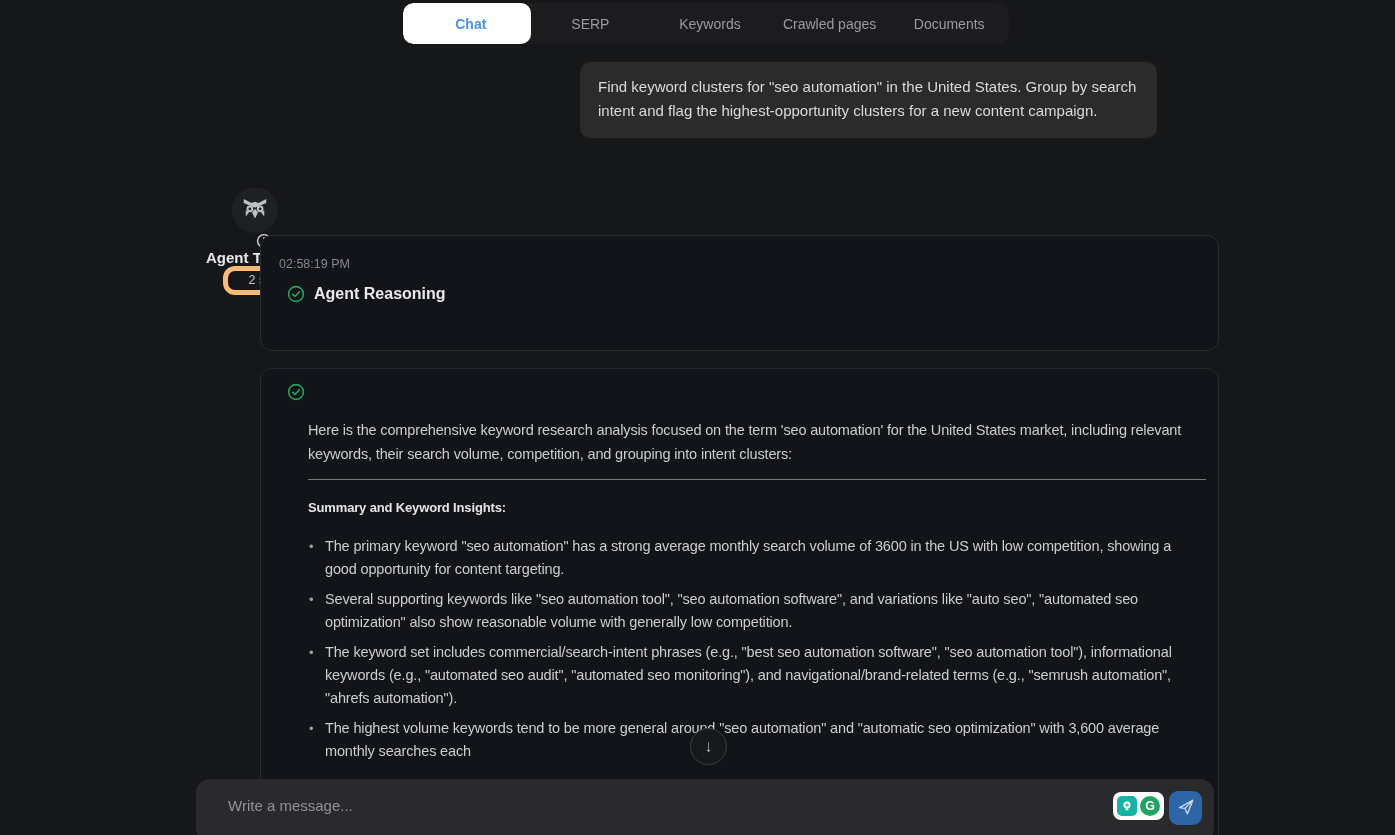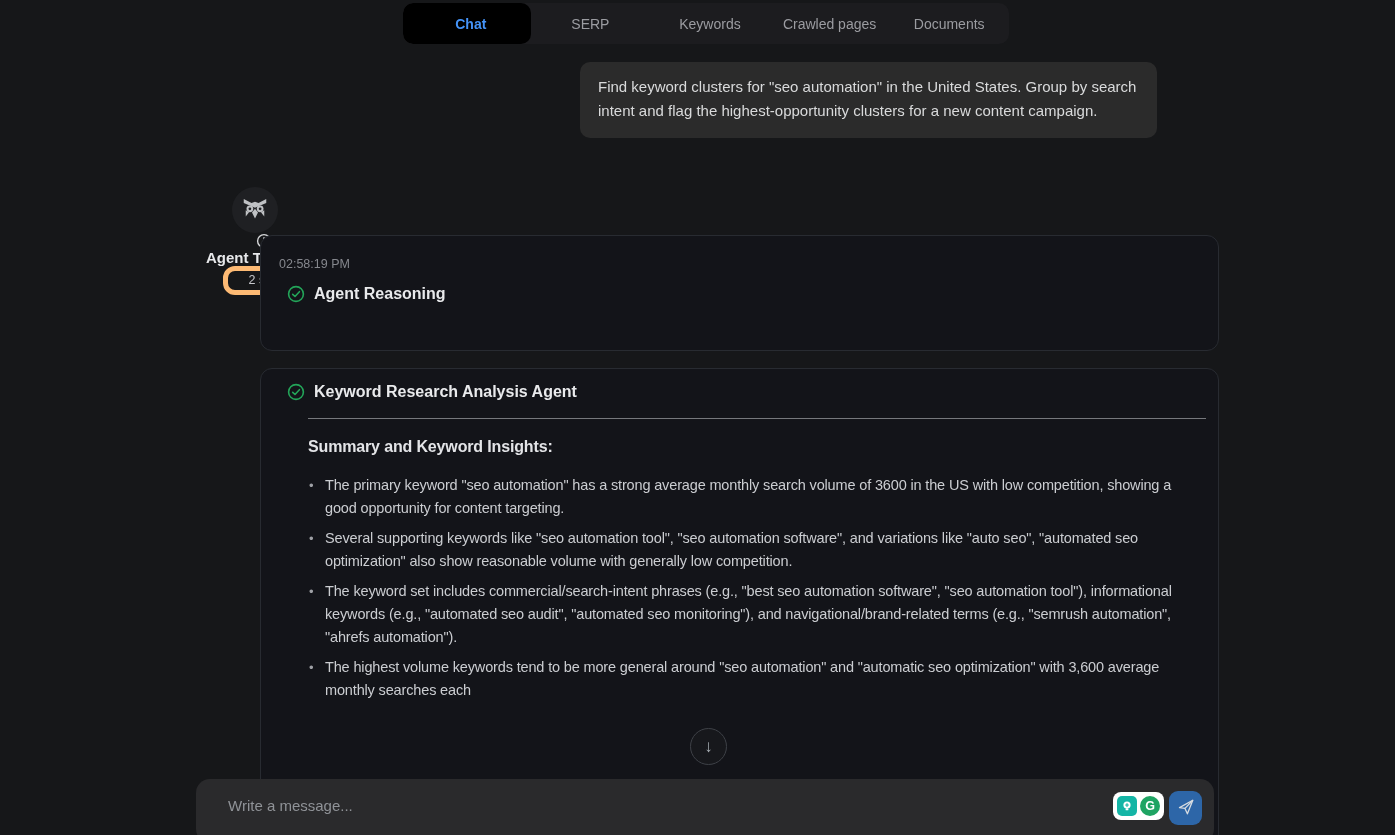--- a/index.html
+++ b/index.html
@@ -13,21 +13,21 @@
 
   
   .tabbar {
     position:absolute; left:403px; top:3px; width:606px; height:41px;
     background:#1c1c1f; border-radius:10px; display:flex; overflow:hidden;
   }
   .tab {
     flex:1; display:flex; align-items:center; justify-content:center;
     font-size:14px; color:#9b9ca1; border-radius:10px; cursor:pointer; user-select:none;
   }
-  .tab.active { background:#000000; color:#4493f8; font-weight:600;padding-left:8px; }
+  .tab.active { background:#ffffff; color:#4493f8; font-weight:600;padding-left:8px; }
 
   
   .user-bubble {
     position:absolute; left:580px; top:62px; width:577px;
     background:#2b2b2b; border-radius:10px; padding:13px 18px 15px 18px;
     color:#d9dadb; font-size:15px; line-height:24px;
   }
 
   
   .tl-header { position:absolute; left:197px; top:187px; height:46px; display:flex; align-items:center;flex-direction:column; }
@@ -52,21 +52,21 @@
   .time { margin:21px 0 0 18px; font-size:12.5px; color:#85878d; }
   .step-title-row { display:flex; align-items:center; gap:9px; margin:14px 0 0 26px;text-align:right; }
   .check { display:flex; align-items:center; flex:0 0 auto; }
   .step-title { font-size:16px; font-weight:700; color:#e9eaec; }
 
   .step-body {
     margin:17px 16px 0 47px; width:898px;
     color:#cbcdd1; font-size:14.5px; line-height:24px; letter-spacing:-0.15px;
   }
   .divider { border:none; border-top:1px solid rgba(200,202,206,0.55); margin:13px 0 0 0; }
-  .section-heading { font-size:16px; font-weight:700; color:#e3e4e7; margin:16px 0 0 0; }
+  .section-heading { font-size:13px; font-weight:700; color:#e3e4e7; margin:16px 0 0 0; }
   ul.insights { list-style:none; margin:15px 0 0 0; padding:0; }
   ul.insights li {
     position:relative; padding-left:17px; margin-bottom:7px; line-height:23px;
   }
   ul.insights li::before {
     content:"•"; position:absolute; left:1px; top:0; color:#9fa1a6; font-size:13px;
   }
 
   
   .scroll-btn {
@@ -161,23 +161,23 @@
   </section>
 
   <section class="card card2">
     <div class="step-title-row">
       <span class="check">
         <svg width="18" height="18" viewBox="0 0 18 18" fill="none" stroke="#23a559" stroke-width="1.6">
           <circle cx="9" cy="9" r="7.4"></circle>
           <path d="M5.7 9.3 L8 11.5 L12.4 6.7" stroke-linecap="round" stroke-linejoin="round"></path>
         </svg>
       </span>
-      <span class="step-title">Keyword Research Analysis Agent</span>
     </div>
     <div class="step-body">
+      <div>Here is the comprehensive keyword research analysis focused on the term 'seo automation' for the United States market, including relevant keywords, their search volume, competition, and grouping into intent clusters:</div>
       <hr class="divider">
       <div class="section-heading">Summary and Keyword Insights:</div>
       <ul class="insights">
         <li>The primary keyword "seo automation" has a strong average monthly search volume of 3600 in the US with low competition, showing a good opportunity for content targeting.</li>
         <li>Several supporting keywords like "seo automation tool", "seo automation software", and variations like "auto seo", "automated seo optimization" also show reasonable volume with generally low competition.</li>
         <li>The keyword set includes commercial/search-intent phrases (e.g., "best seo automation software", "seo automation tool"), informational keywords (e.g., "automated seo audit", "automated seo monitoring"), and navigational/brand-related terms (e.g., "semrush automation", "ahrefs automation").</li>
         <li>The highest volume keywords tend to be more general around "seo automation" and "automatic seo optimization" with 3,600 average monthly searches each</li>
       </ul>
     </div>
   </section>

